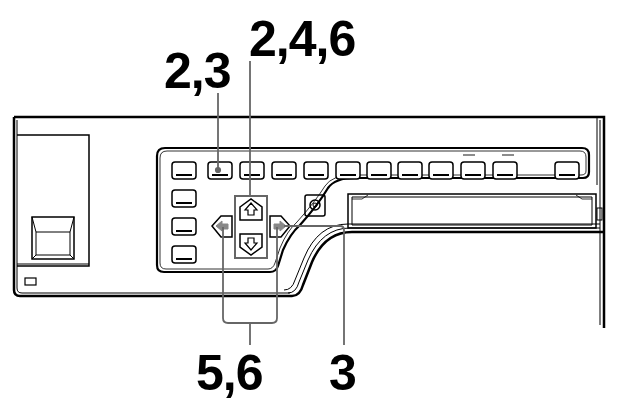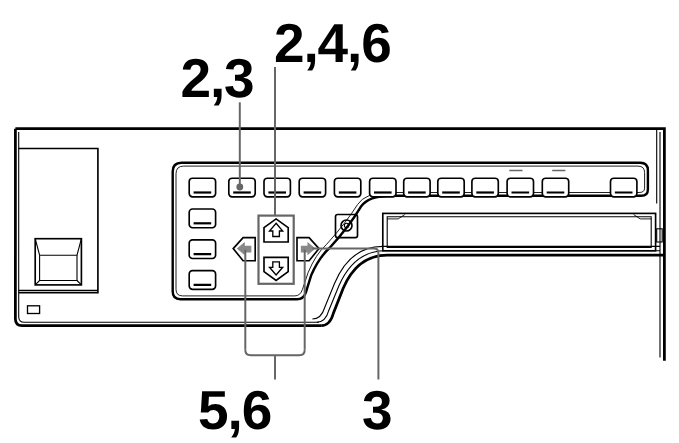--- a/index.html
+++ b/index.html
@@ -166,14 +166,14 @@
     <line x1="277" y1="227" x2="277" y2="318"></line>
     <path d="M223 318 Q223 323 228 323 L272 323 Q277 323 277 318"></path>
     <line x1="250" y1="323" x2="250" y2="345"></line>
 
     <path d="M284 226 L340 226 Q344 226 344 230 L344 345"></path>
   </g>
 </svg>
 
 <div class="callout" style="left:164px; top:46px;">2,3</div>
 <div class="callout" style="left:237px; top:14px;margin-left:12px;">2,4,6</div>
-<div class="callout" style="left:180px; top:348px;">5,6</div>
+<div class="callout" style="left:196px; top:348px;">5,6</div>
 <div class="callout" style="left:329px; top:348px;">3</div>
 
 </body></html>

